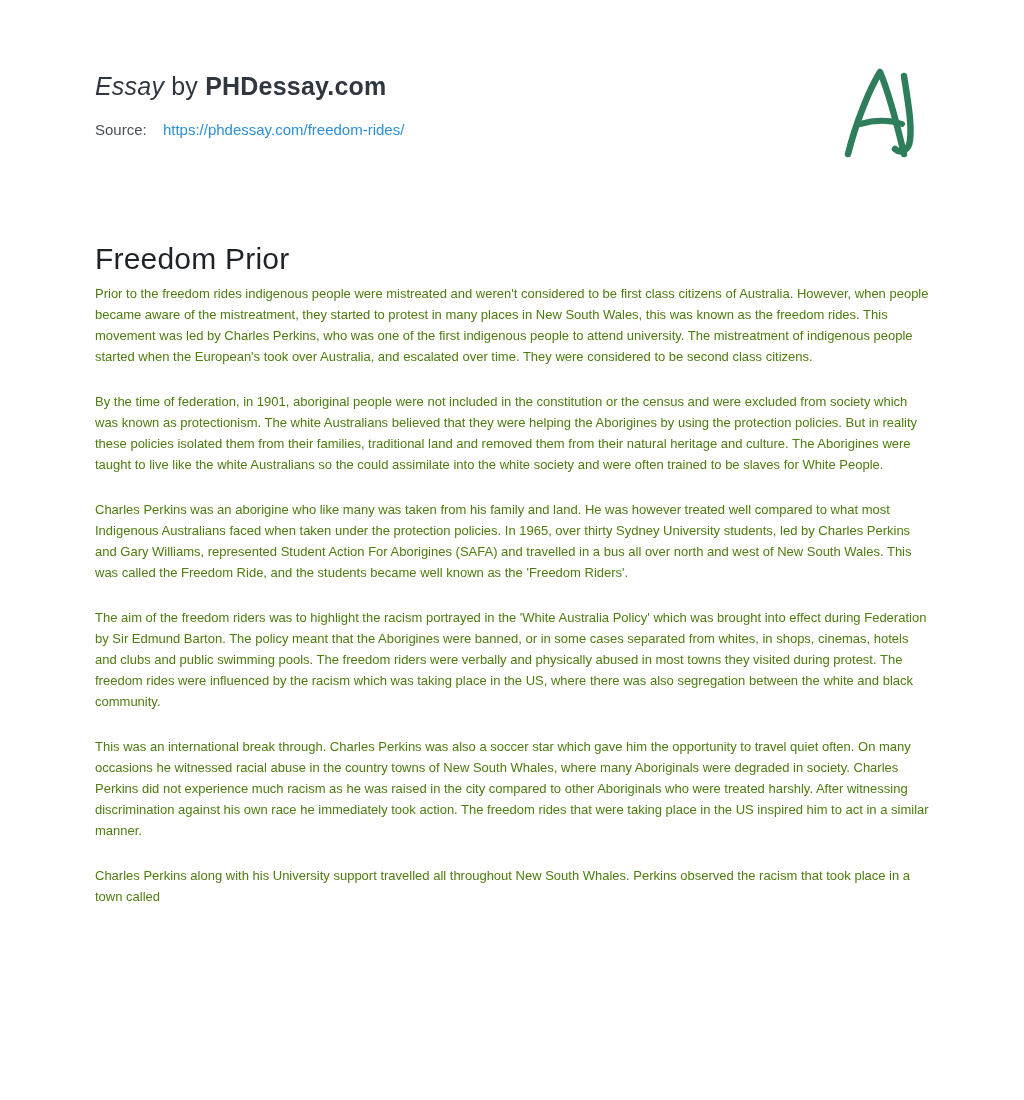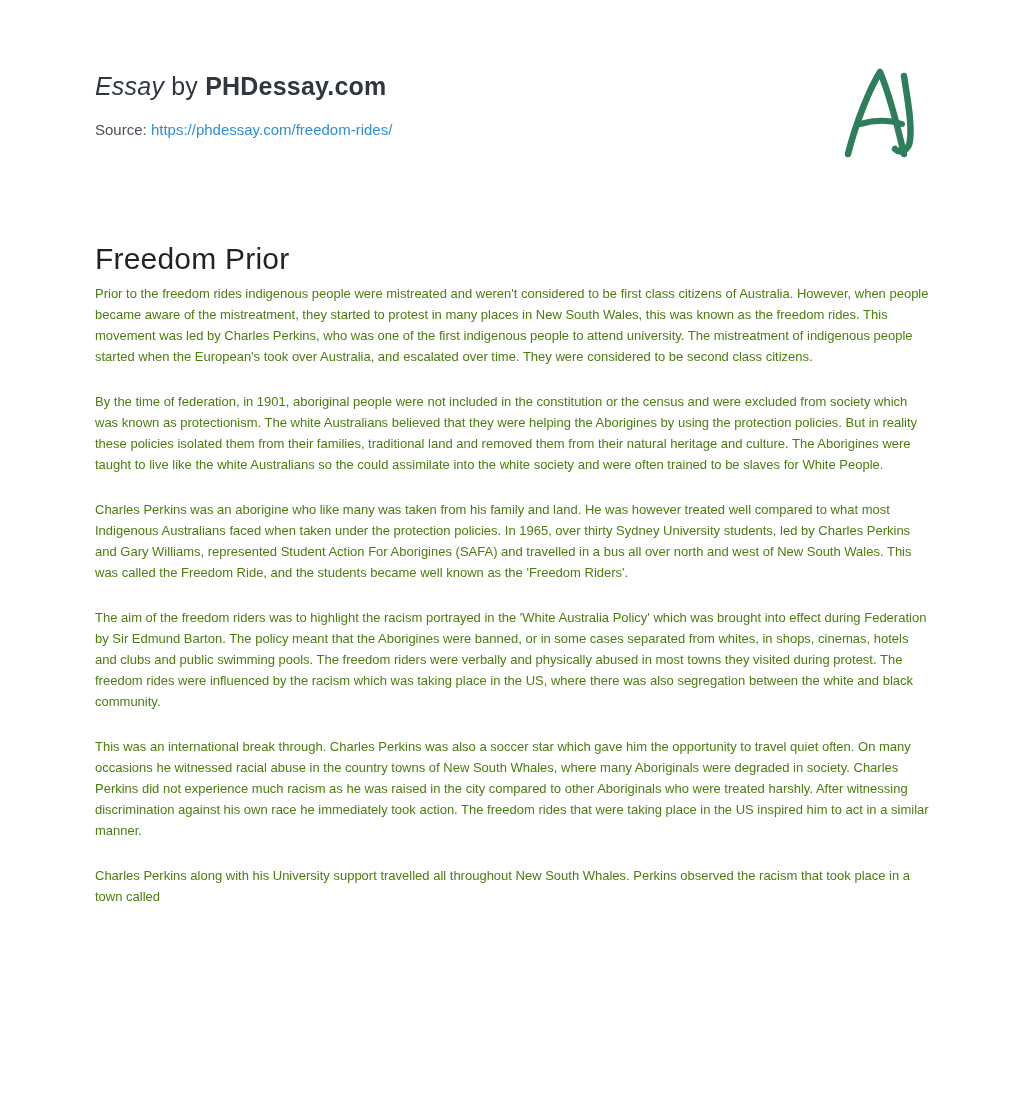--- a/index.html
+++ b/index.html
@@ -46,20 +46,21 @@
   }
   .source-line {
     margin-top: 20px;
     font-size: 15px;
     color: #4a4f57;
   }
   .source-label { color: #4a4f57; margin-top: 32px; }
   .source-url {
     color: #2d8fd5;
     text-decoration: none;
+    margin-left: 12px;
   }
   .logo {
     position: absolute;
     right: 88px;
     top: 58px;
     width: 110px;
     height: 110px;
   }
   .logo svg { display: block; }
 

